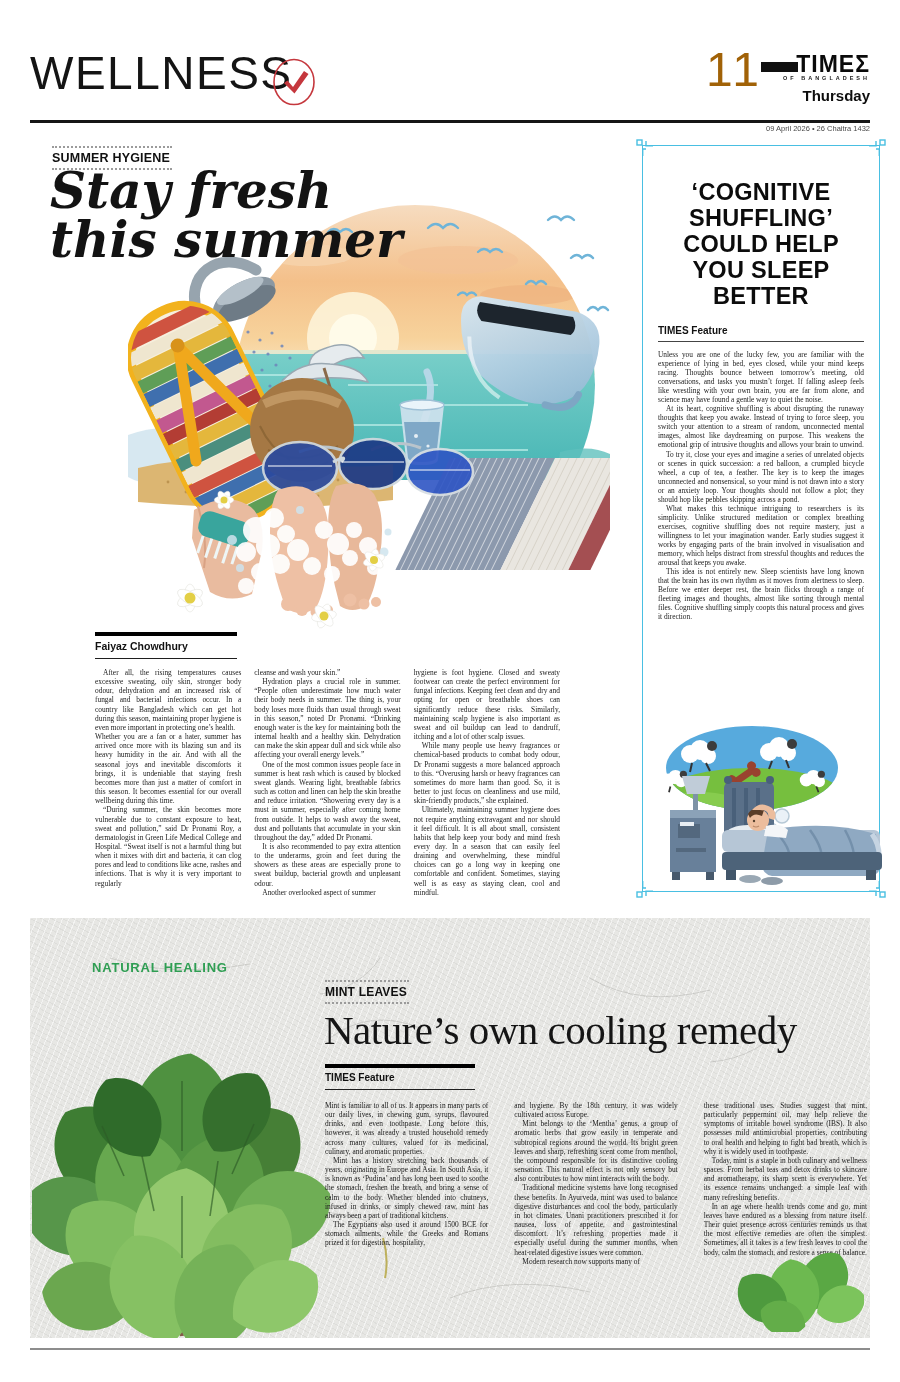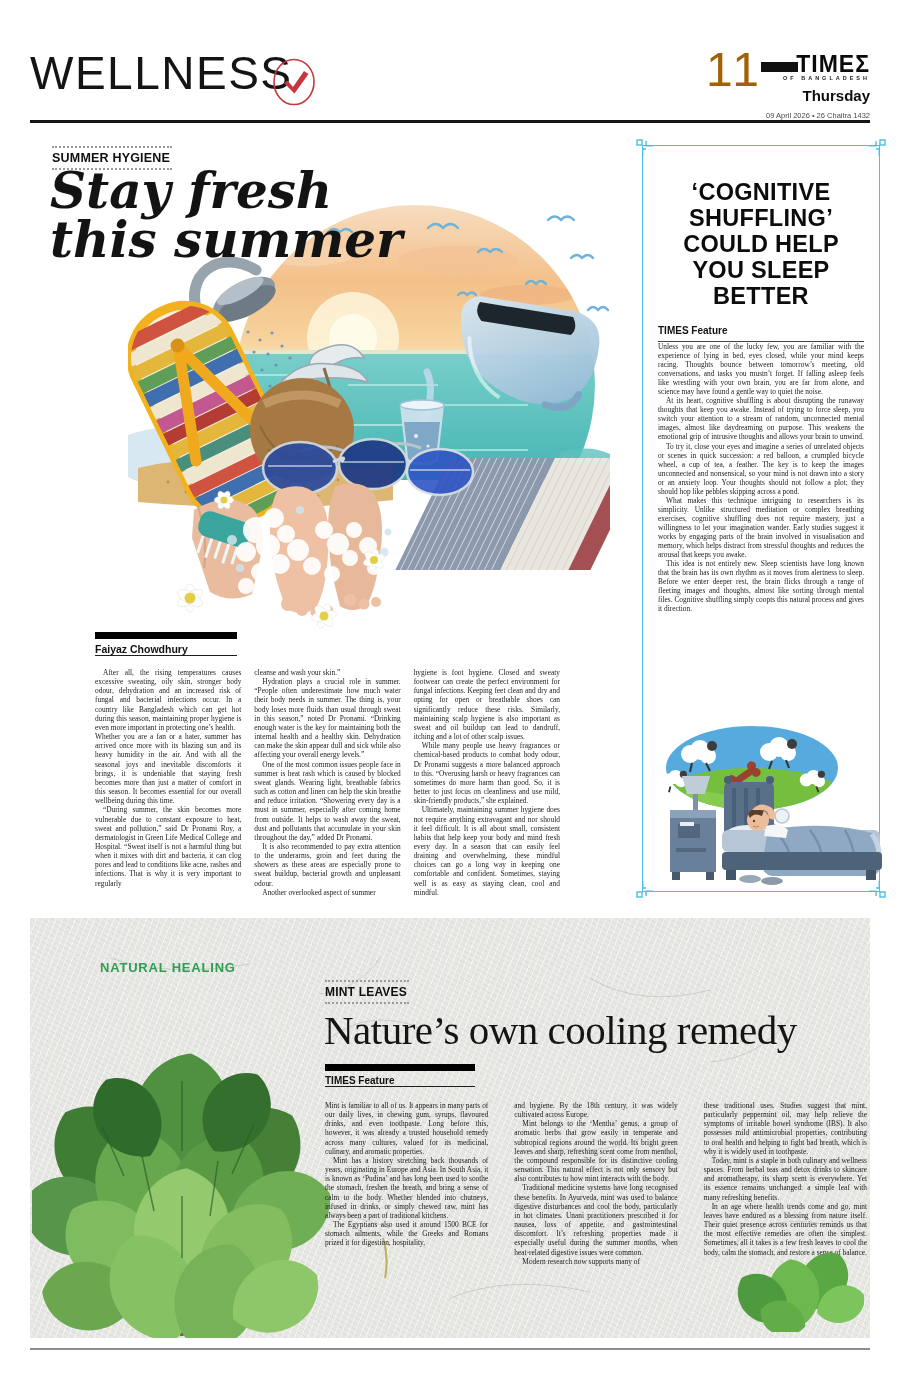--- a/index.html
+++ b/index.html
@@ -9,27 +9,27 @@
   
   .masthead-title{position:absolute;left:30px;top:46px;font-size:46px;font-weight:300;
         letter-spacing:1.5px;color:#141414;font-family:"Liberation Sans",sans-serif;}
   .check-badge{position:absolute;left:271px;top:56px;}
   .pageno{position:absolute;left:706px;top:42px;font-size:48px;font-weight:200;letter-spacing:3px;color:#a16207;}
   .pageno-bar{position:absolute;left:761px;top:62px;width:37px;height:10px;background:#101010;}
   .brand-block{position:absolute;right:30px;top:54px;text-align:right;width:120px;}
   .brand-name{font-size:23px;font-weight:900;letter-spacing:1px;color:#0a0a0a;line-height:20px;}
   .brand-sub{font-size:5.5px;font-weight:700;letter-spacing:3px;color:#1a1a1a;margin-top:1px;}
   .brand-day{font-size:15px;font-weight:700;margin-top:6px;color:#0d0d0d;}
-  .brand-date{font-size:7.5px;color:#4a4a4a;margin-top:7px;}
+  .brand-date{font-size:7.5px;color:#4a4a4a;margin-top:20px;}
   .header-rule{position:absolute;left:30px;top:120px;width:840px;height:3px;background:#161616;}
 
   
   .kicker{display:inline-block;font-size:12.5px;font-weight:700;letter-spacing:.2px;color:#101010;
         border-top:2px dotted #9b9b9b;border-bottom:2px dotted #9b9b9b;padding:3px 2px 3px 0;}
-  .byline{border-top:7px solid #000000;border-bottom:1.5px solid #1e1e1e;padding:4px 0 0;
+  .byline{border-top:4px solid #000000;border-bottom:1.5px solid #1e1e1e;padding:4px 0 6px;
         font-size:10.5px;font-weight:700;color:#111;}
 
   
   .jp{margin:0;font-family:"Liberation Serif",serif;font-size:7.4px;line-height:9.15px;
         text-align:justify;color:#1b1b1b;}
   .ind{text-indent:8px;}
 
   
   .summer-kicker{position:absolute;left:52px;top:146px;}
   .summer-headline{position:absolute;left:50px;top:166px;z-index:3;
@@ -46,32 +46,32 @@
   .cog-corner{position:absolute;width:17px;height:17px;}
   .cog-corner.tl{left:0;top:0;}
   .cog-corner.tr{right:0;top:0;transform:scaleX(-1);}
   .cog-corner.bl{left:0;bottom:0;transform:scaleY(-1);}
   .cog-corner.br{right:0;bottom:0;transform:scale(-1,-1);}
   .cog-content{position:absolute;left:22px;right:22px;top:0;}
   .cog-headline{margin-top:40px;text-align:center;font-size:23.5px;font-weight:800;
         line-height:26px;letter-spacing:.3px;color:#0c0c0c;}
   .cog-byline{margin-top:16px;border-bottom:1px solid #444;padding-bottom:5px;
         font-size:10px;font-weight:700;}
-  .cog-text{height:402px;overflow:hidden;}
+  .cog-text{margin-top:8px;height:402px;overflow:hidden;}
   .cog-text .jp{font-size:7.4px;line-height:9.05px;}
   .cog-illustration{position:absolute;left:4px;bottom:8px;}
 
   
   .bottom-section{position:absolute;left:30px;top:918px;width:840px;height:420px;overflow:hidden;
      background:
        repeating-linear-gradient(112deg, rgba(255,255,255,.55) 0 1px, rgba(0,0,0,0) 1px 6px),
        repeating-linear-gradient(28deg, rgba(110,110,108,.08) 0 1px, rgba(0,0,0,0) 1px 5px),
        #e7e7e4;}
   .scratches{position:absolute;left:0;top:0;}
-  .natural-label{position:absolute;left:70px;top:42px;font-size:13px;font-weight:700;
+  .natural-label{position:absolute;left:62px;top:42px;font-size:13px;font-weight:700;
         letter-spacing:.8px;color:#2f9e53;}
   .mint-bunch{position:absolute;left:2px;top:78px;}
   .mint-kicker{position:absolute;left:295px;top:62px;}
   .mint-kicker .kicker{font-size:12px;}
   .mint-headline{position:absolute;left:294px;top:88px;width:560px;
         font-family:"Liberation Serif",serif;font-weight:500;font-size:41px;
         letter-spacing:-0.5px;color:#151515;}
   .mint-byline{position:absolute;left:295px;top:146px;width:150px;}
   .mint-byline .byline{font-size:10px;}
   .mint-cols{position:absolute;left:295px;top:183px;width:542px;height:212px;display:flex;gap:26px;overflow:hidden;}

